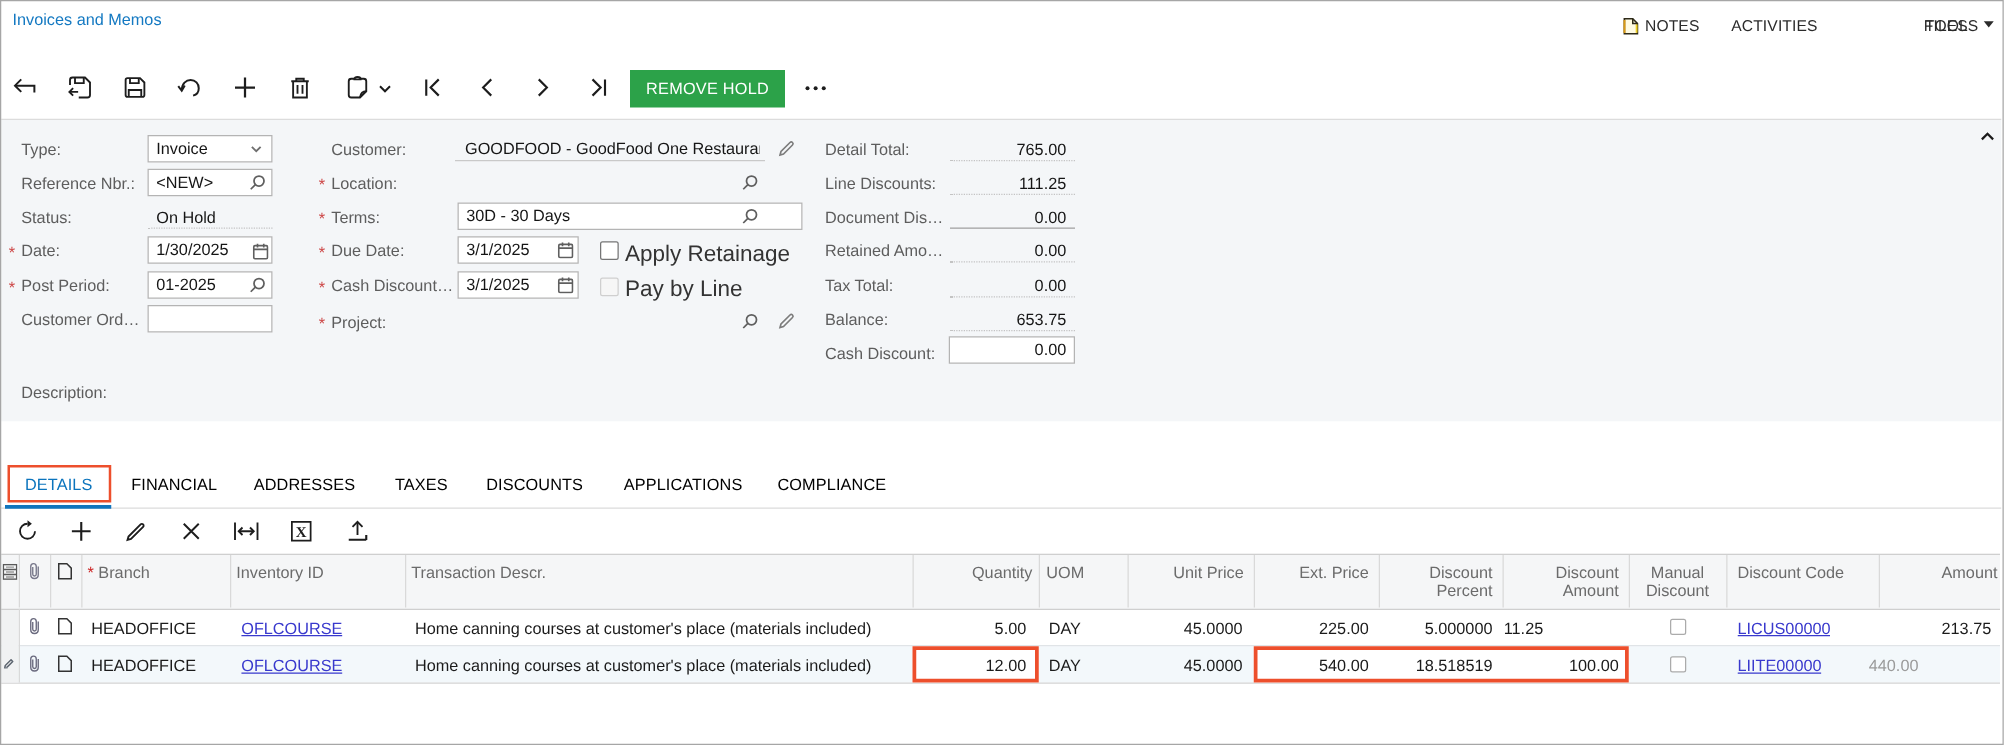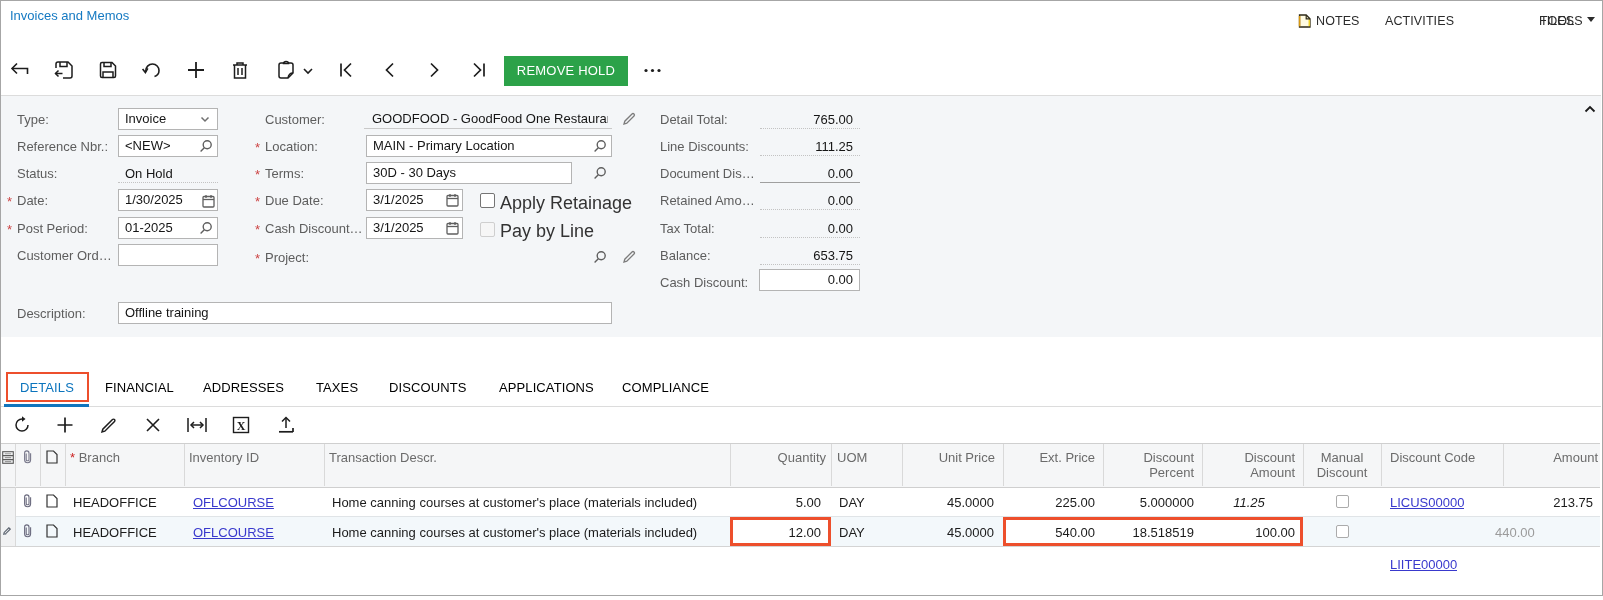--- a/index.html
+++ b/index.html
@@ -214,28 +214,27 @@
 <div class="lbl" style="left:265px; top:250px;">Project:</div>
 
 <div class="val" style="left:372px; top:111px; width:236px; overflow:hidden;">GOODFOOD - GoodFood One Restauran</div>
 <div class="abs" style="left:364px; top:128px; width:248px; border-top:1px solid #c9c9c9;"></div>
 <div class="abs" style="left:622px; top:112px;">
       <svg width="14" height="14" viewBox="0 0 14 14" fill="none" stroke="#7c7c7c" stroke-width="1.3">
         <path d="M2 12 L2.8 9.2 L10 2 C10.5 1.5 11.5 1.5 12 2 C12.5 2.5 12.5 3.5 12 4 L4.8 11.2 Z"></path>
       </svg>
     </div>
 
-<div class="fld" style="left:366px; top:135px; width:246px;">MAIN - Primary Location</div>
 <div class="abs" style="left:593px; top:139px;">
       <svg width="14" height="14" viewBox="0 0 14 14" fill="none" stroke="#5f5f5f" stroke-width="1.4">
         <circle cx="8.2" cy="5.8" r="4"></circle>
         <path d="M5.3 8.7 L1.6 12.4"></path>
       </svg>
     </div>
-<div class="fld" style="left:366px; top:162px; width:206px;">30D - 30 Days</div>
+<div class="fld" style="left:366px; top:162px; width:276px;">30D - 30 Days</div>
 <div class="abs" style="left:593px; top:166px;">
       <svg width="14" height="14" viewBox="0 0 14 14" fill="none" stroke="#5f5f5f" stroke-width="1.4">
         <circle cx="8.2" cy="5.8" r="4"></circle>
         <path d="M5.3 8.7 L1.6 12.4"></path>
       </svg>
     </div>
 <div class="fld" style="left:366px; top:189px; width:97px;">3/1/2025</div>
 <div class="abs" style="left:446px; top:193px;">
       <svg width="13" height="14" viewBox="0 0 13 14" fill="none" stroke="#5f5f5f" stroke-width="1.3">
         <rect x="1" y="2.5" width="11" height="10.5" rx="1"></rect>
@@ -290,21 +289,20 @@
 <div class="dot" style="left:760px; top:248px; width:100px; height:17px;"></div>
 <div class="fld" style="left:759px; top:269px; width:101px; text-align:right;">0.00</div>
 
 <div class="abs" style="left:1584px; top:105px;">
       <svg width="12" height="8" viewBox="0 0 12 8" fill="none" stroke="#1b1b1b" stroke-width="1.8">
         <path d="M1.5 6.5 L6 2 L10.5 6.5"></path>
       </svg>
     </div>
 
 <div class="lbl" style="left:17px; top:306px;">Description:</div>
-<div class="fld" style="left:118px; top:302px; width:494px;">Offline training</div>
 
 <div class="tab active" style="left:20px;">DETAILS</div>
 <div class="tab" style="left:105px;">FINANCIAL</div>
 <div class="tab" style="left:203px;">ADDRESSES</div>
 <div class="tab" style="left:316px;">TAXES</div>
 <div class="tab" style="left:389px;">DISCOUNTS</div>
 <div class="tab" style="left:499px;">APPLICATIONS</div>
 <div class="tab" style="left:622px;">COMPLIANCE</div>
 <div class="abs" style="left:1px; top:406px; width:1600px; border-top:1px solid #dcdcdc;"></div>
 <div class="abs tabline"></div>
@@ -421,21 +419,21 @@
       </svg>
     </div>
 <div class="cell" style="left:73px; top:495px;">HEADOFFICE</div>
 <div class="cell link" style="left:193px; top:495px;">OFLCOURSE</div>
 <div class="cell" style="left:332px; top:495px;">Home canning courses at customer's place (materials included)</div>
 <div class="cell" style="left:731px; top:495px; width:90px; text-align:right;">5.00</div>
 <div class="cell" style="left:839px; top:495px;">DAY</div>
 <div class="cell" style="left:903px; top:495px; width:91px; text-align:right;">45.0000</div>
 <div class="cell" style="left:1004px; top:495px; width:91px; text-align:right;">225.00</div>
 <div class="cell" style="left:1104px; top:495px; width:90px; text-align:right;">5.000000</div>
-<div class="cell" style="left:1203px; top:495px; width:92px; text-align:center;font-style:italic;">11.25</div>
+<div class="cell" style="left:1203px; top:495px; width:92px; text-align:left;">11.25</div>
 <div class="cb" style="left:1336px; top:495px; width:13px; height:13px; border:1px solid #ababab;"></div>
 <div class="cell link" style="left:1390px; top:495px;">LICUS00000</div>
 <div class="cell" style="left:1495px; top:495px; width:98px; text-align:right;">213.75</div>
 
 <div class="abs" style="left:3px; top:527px;">
       <svg width="8" height="8" viewBox="0 0 10 10" fill="none" stroke="#5d6570" stroke-width="1.5">
         <path d="M1 9 L1.5 6.8 L7.3 1 L9 2.7 L3.2 8.5 Z"></path>
         <path d="M1 9.4 L4 9.4" stroke="#9aa0a8" stroke-width="1.2"></path>
       </svg>
     </div>
@@ -452,16 +450,16 @@
 <div class="cell" style="left:73px; top:525px;">HEADOFFICE</div>
 <div class="cell link" style="left:193px; top:525px;">OFLCOURSE</div>
 <div class="cell" style="left:332px; top:525px;">Home canning courses at customer's place (materials included)</div>
 <div class="cell" style="left:731px; top:525px; width:90px; text-align:right;">12.00</div>
 <div class="cell" style="left:839px; top:525px;">DAY</div>
 <div class="cell" style="left:903px; top:525px; width:91px; text-align:right;">45.0000</div>
 <div class="cell" style="left:1004px; top:525px; width:91px; text-align:right;">540.00</div>
 <div class="cell" style="left:1104px; top:525px; width:90px; text-align:right;">18.518519</div>
 <div class="cell" style="left:1203px; top:525px; width:92px; text-align:right;">100.00</div>
 <div class="cb" style="left:1336px; top:525px; width:13px; height:13px; border:1px solid #ababab;"></div>
-<div class="cell link" style="left:1390px; top:525px;margin-top:32px;">LIITE00000</div>
+<div class="cell link" style="left:1390px; top:525px;">LIITE00000</div>
 <div class="cell" style="left:1495px; top:525px; width:98px; text-align:left; color:#9b9b9b;">440.00</div>
 
 </div>
 
 </body></html>

